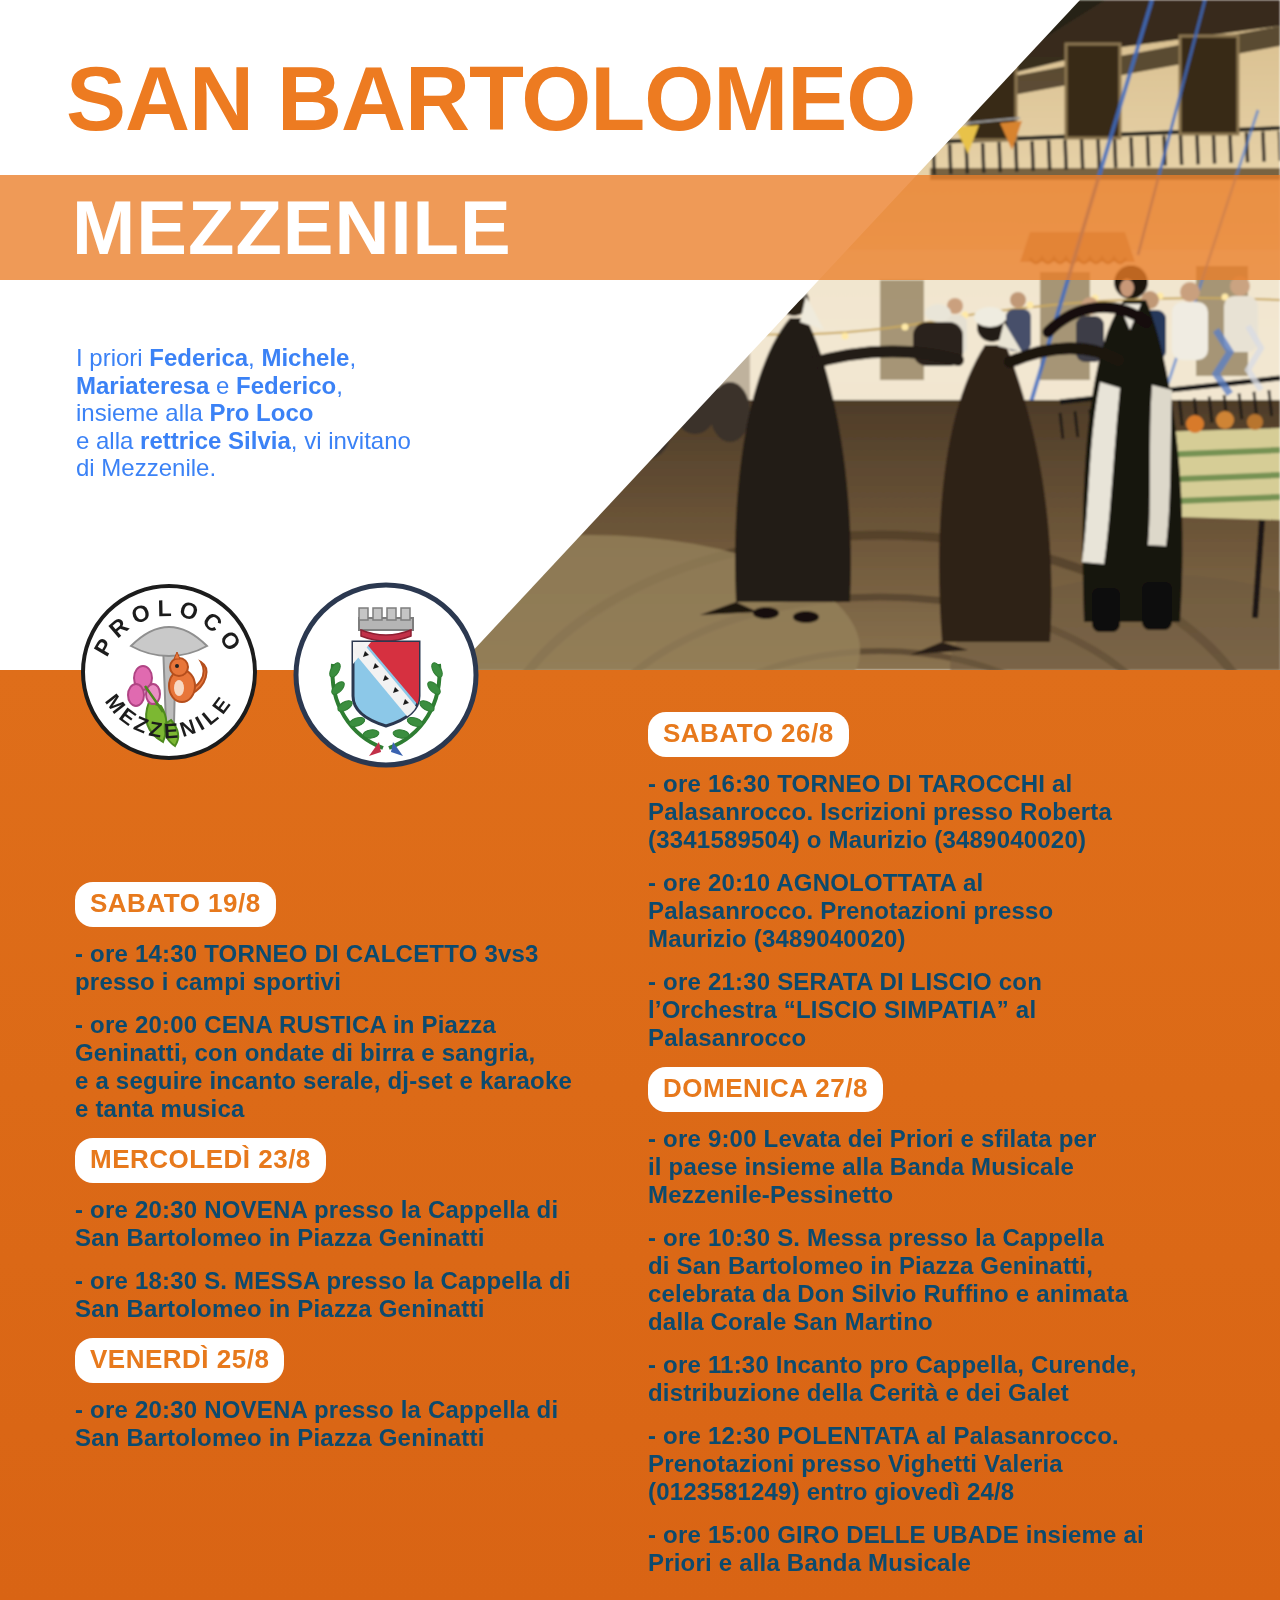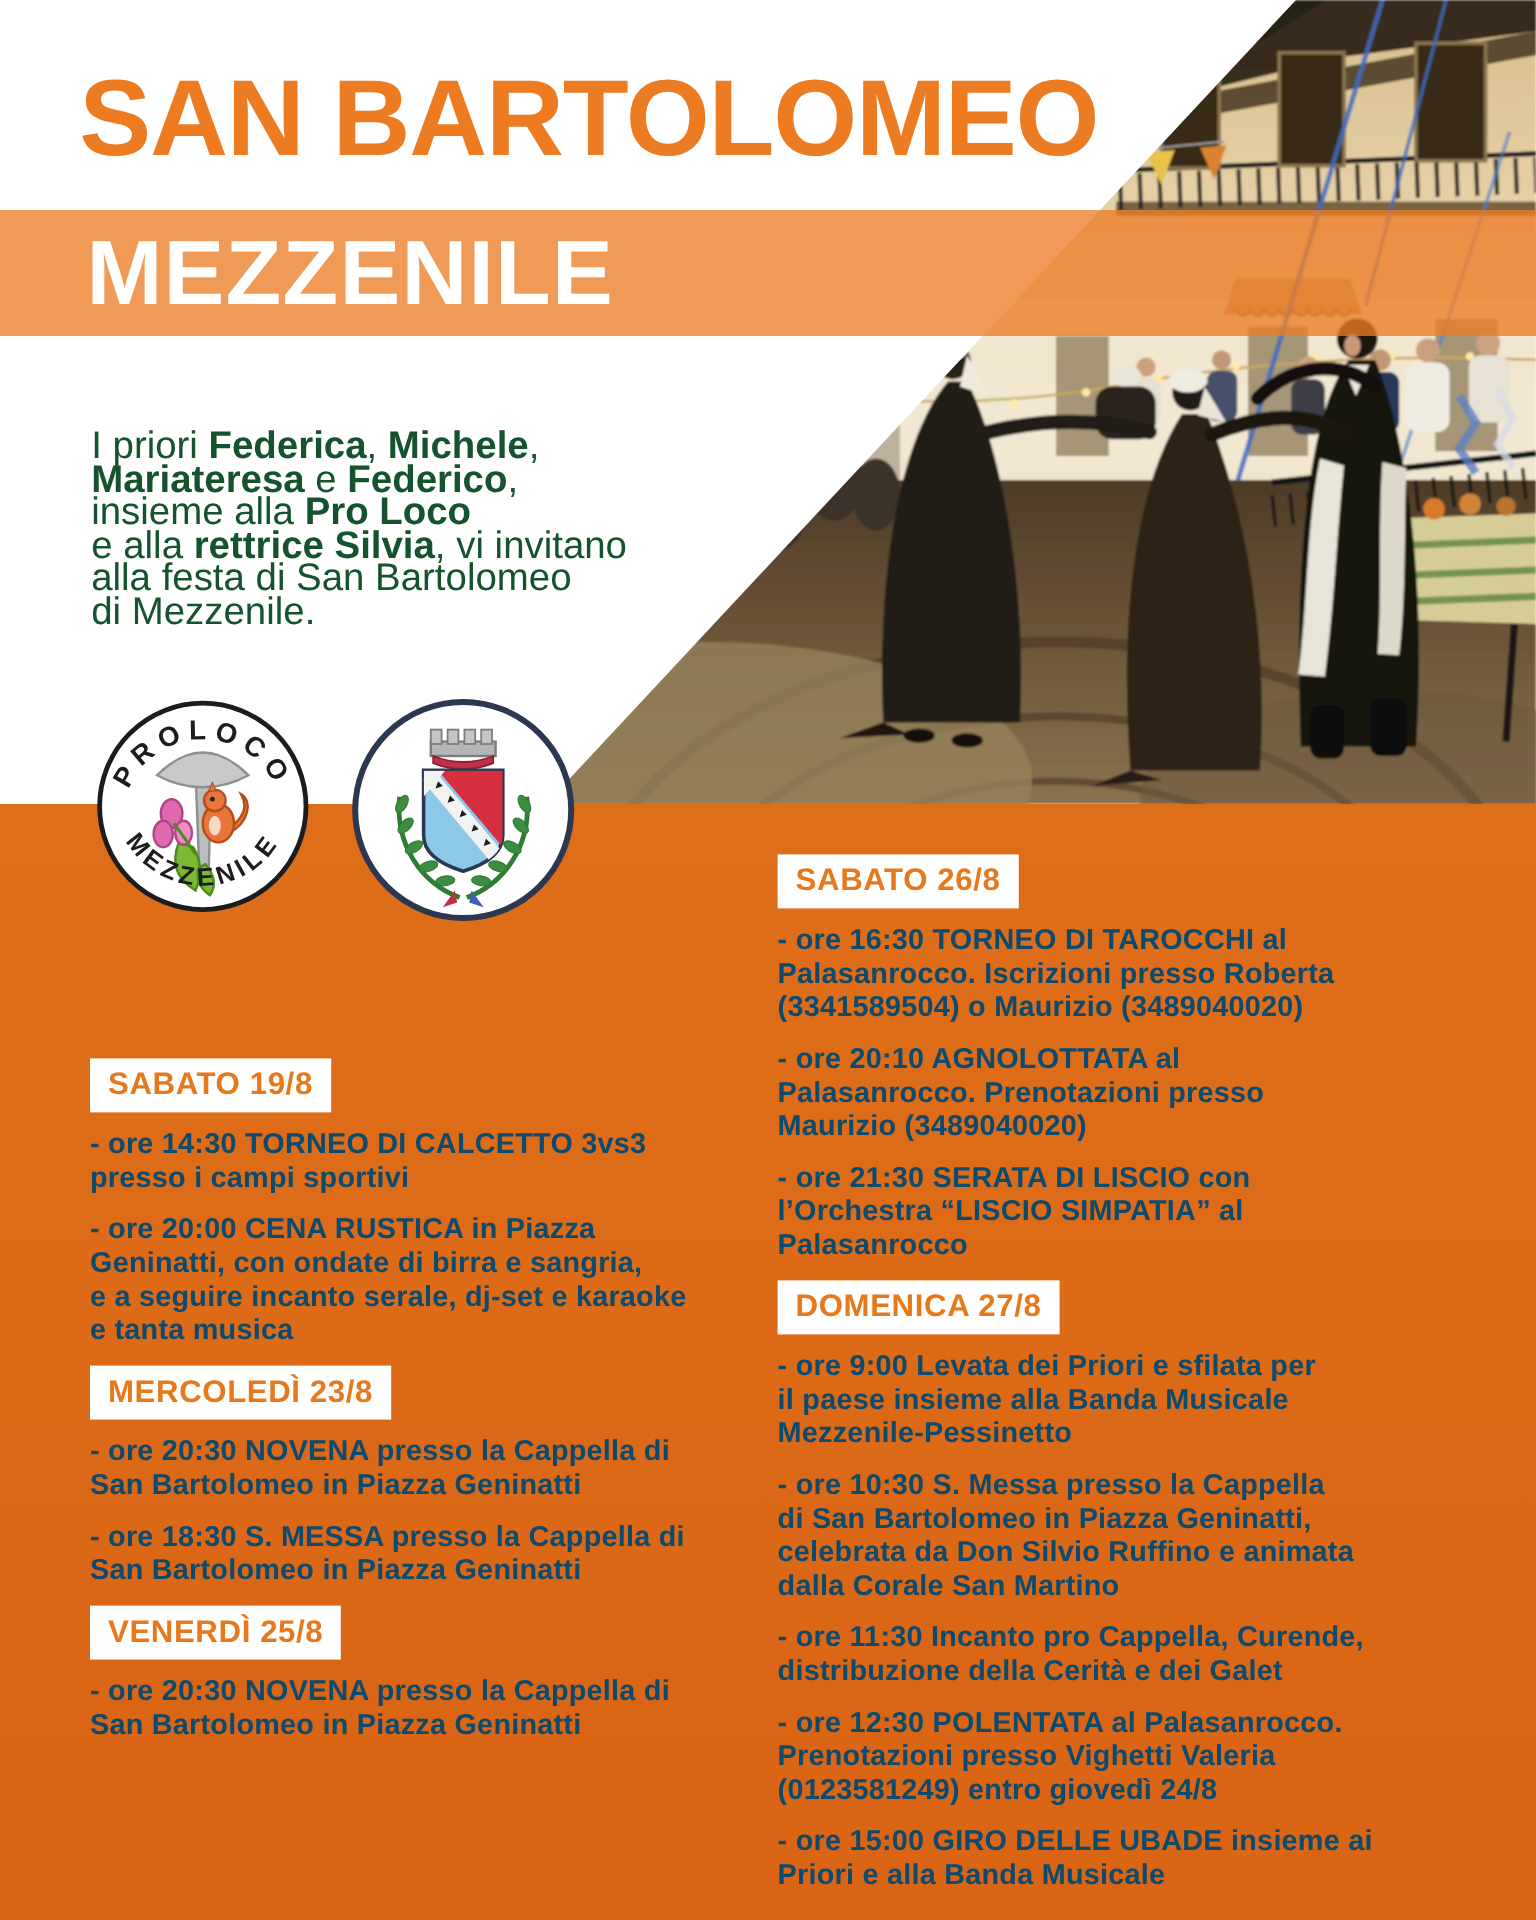--- a/index.html
+++ b/index.html
@@ -21,40 +21,41 @@
   }
   .band{
     position:absolute;left:0;top:175px;width:1280px;height:105px;z-index:3;
     background:rgba(234,125,40,0.78);
   }
   .subtitle{
     position:absolute;left:72px;top:0;height:105px;line-height:106px;
     font-size:76px;font-weight:800;letter-spacing:1px;color:#ffffff;white-space:nowrap;
   }
   .intro{
-    position:absolute;left:76px;top:358px;z-index:4;
-    font-size:32px;line-height:27.5px;color:#14532d;font-weight:400;
+    position:absolute;left:76px;top:344px;z-index:4;
+    font-size:24px;line-height:27.5px;color:#3b82f6;font-weight:400;
   }
   .intro .b{font-weight:700;}
   .logo{position:absolute;z-index:6;}
   .logo-proloco{left:79px;top:582px;width:180px;height:180px;}
   .logo-comune{left:291px;top:580px;width:190px;height:190px;}
   .orange-bg{
     position:absolute;left:0;top:670px;width:1280px;height:930px;z-index:2;
     background:linear-gradient(180deg,#DF6E1A 0%,#DC6A17 45%,#D96414 100%);
   }
   .col{position:absolute;z-index:5;}
   .col-left{left:75px;top:836px;width:565px;margin-top:46px;}
   .col-right{left:648px;top:712px;width:612px;}
   .chip-row{margin:0 0 13px 0;}
   .chip-row.later{margin-top:14px;}
   .chip{
     display:inline-block;background:#ffffff;color:#E7791C;
     font-size:26px;font-weight:800;letter-spacing:0.5px;
     padding:6px 15px 8px 15px;
+    border-radius:18px;
   }
   .event-item{
     margin:0 0 15px 0;white-space:pre-line;
     font-size:24px;line-height:28px;font-weight:700;color:#0c4a6e;
     letter-spacing:0.2px;
   }
 </style>
 </head>
 <body>
 
@@ -240,21 +241,20 @@
 
   <div class="band">
     <div class="subtitle">MEZZENILE</div>
   </div>
 
   <div class="intro">
     <div><span>I priori </span><span class="b">Federica</span><span>, </span><span class="b">Michele</span><span>,</span></div>
     <div><span class="b">Mariateresa</span><span> e </span><span class="b">Federico</span><span>,</span></div>
     <div><span>insieme alla </span><span class="b">Pro Loco</span></div>
     <div><span>e alla </span><span class="b">rettrice Silvia</span><span>, vi invitano</span></div>
-    <div>alla festa di San Bartolomeo</div>
     <div>di Mezzenile.</div>
   </div>
 
   <div class="logo logo-proloco">
     <svg width="180" height="180" viewBox="0 0 180 180" xmlns="http://www.w3.org/2000/svg">
       <defs>
         <path id="arcTop" d="M 24,100 A 66,66 0 0 1 156,100" fill="none"></path>
         <path id="arcBot" d="M 16,82 A 74,74 0 0 0 164,82" fill="none"></path>
       </defs>
       <circle cx="90" cy="90" r="86" fill="#ffffff" stroke="#1c1c1c" stroke-width="4"></circle>

